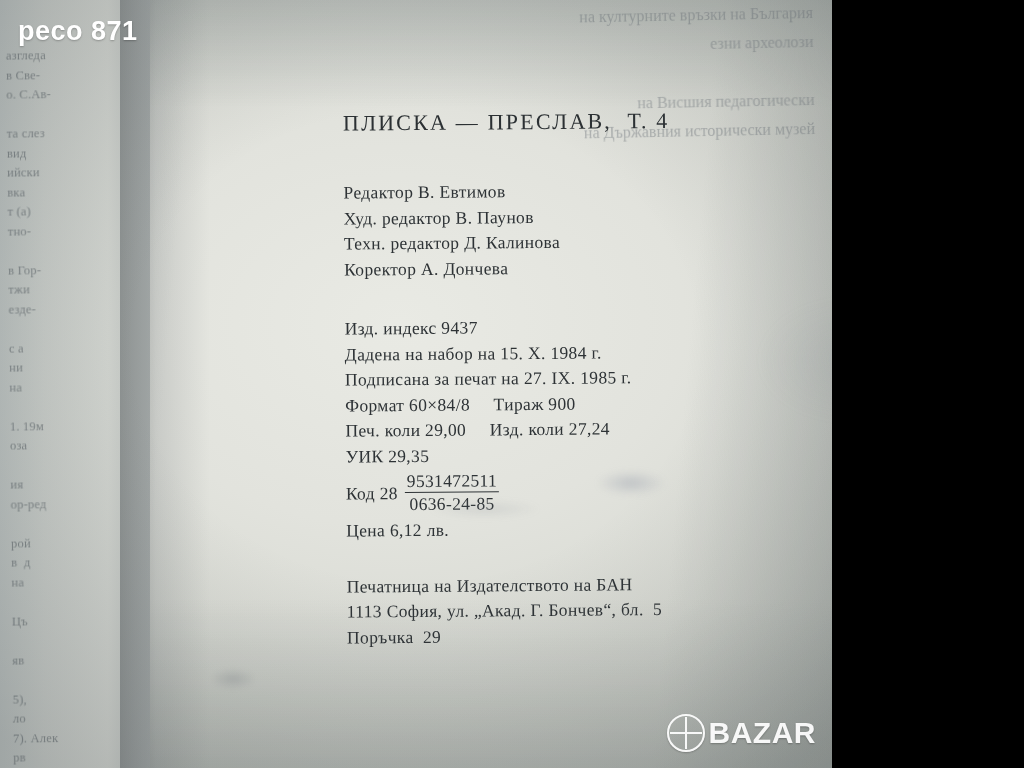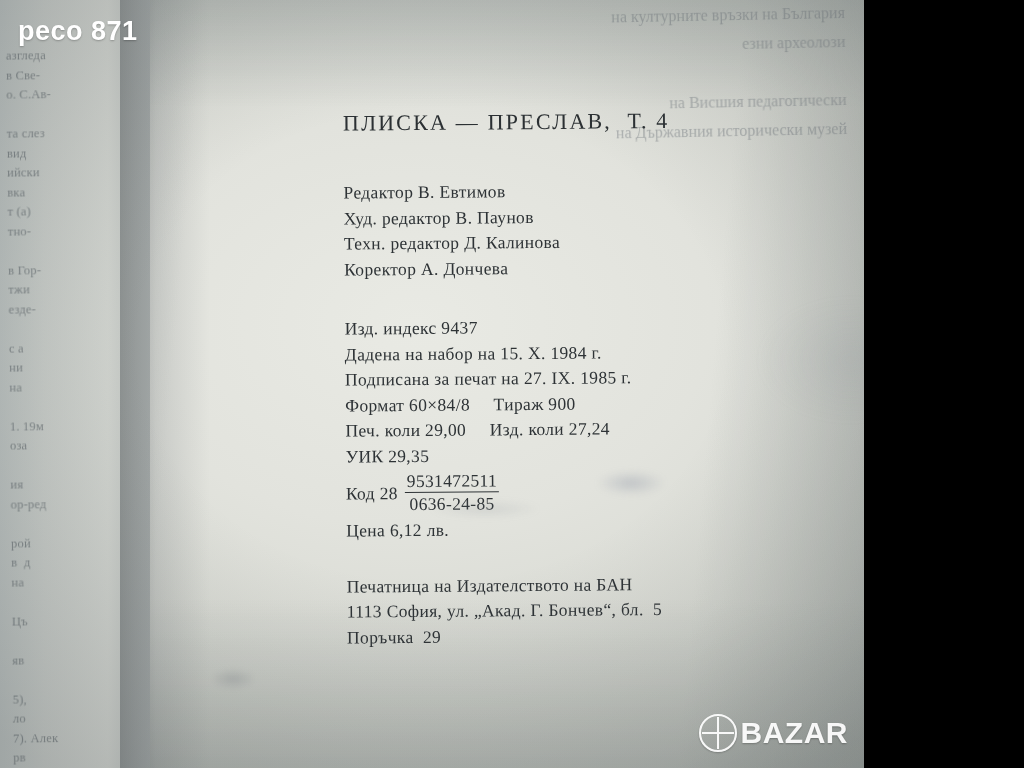--- a/index.html
+++ b/index.html
@@ -7,21 +7,20 @@
     padding: 0;
     background: #000;
   }
   #page {
     position: relative;
     width: 832px;
     height: 768px;
     overflow: hidden;
     background: #cfd2cf;
     font-family: "Liberation Serif", serif;
-    padding-left: 32px;
   }
 
   
   .paper {
     position: absolute;
     inset: 0;
     background:
       radial-gradient(ellipse 90% 70% at 48% 42%, #e9eae4 0%, #e2e3dd 38%, #d6d8d1 70%, #c8cbc4 100%);
   }
   .paper-tint {

